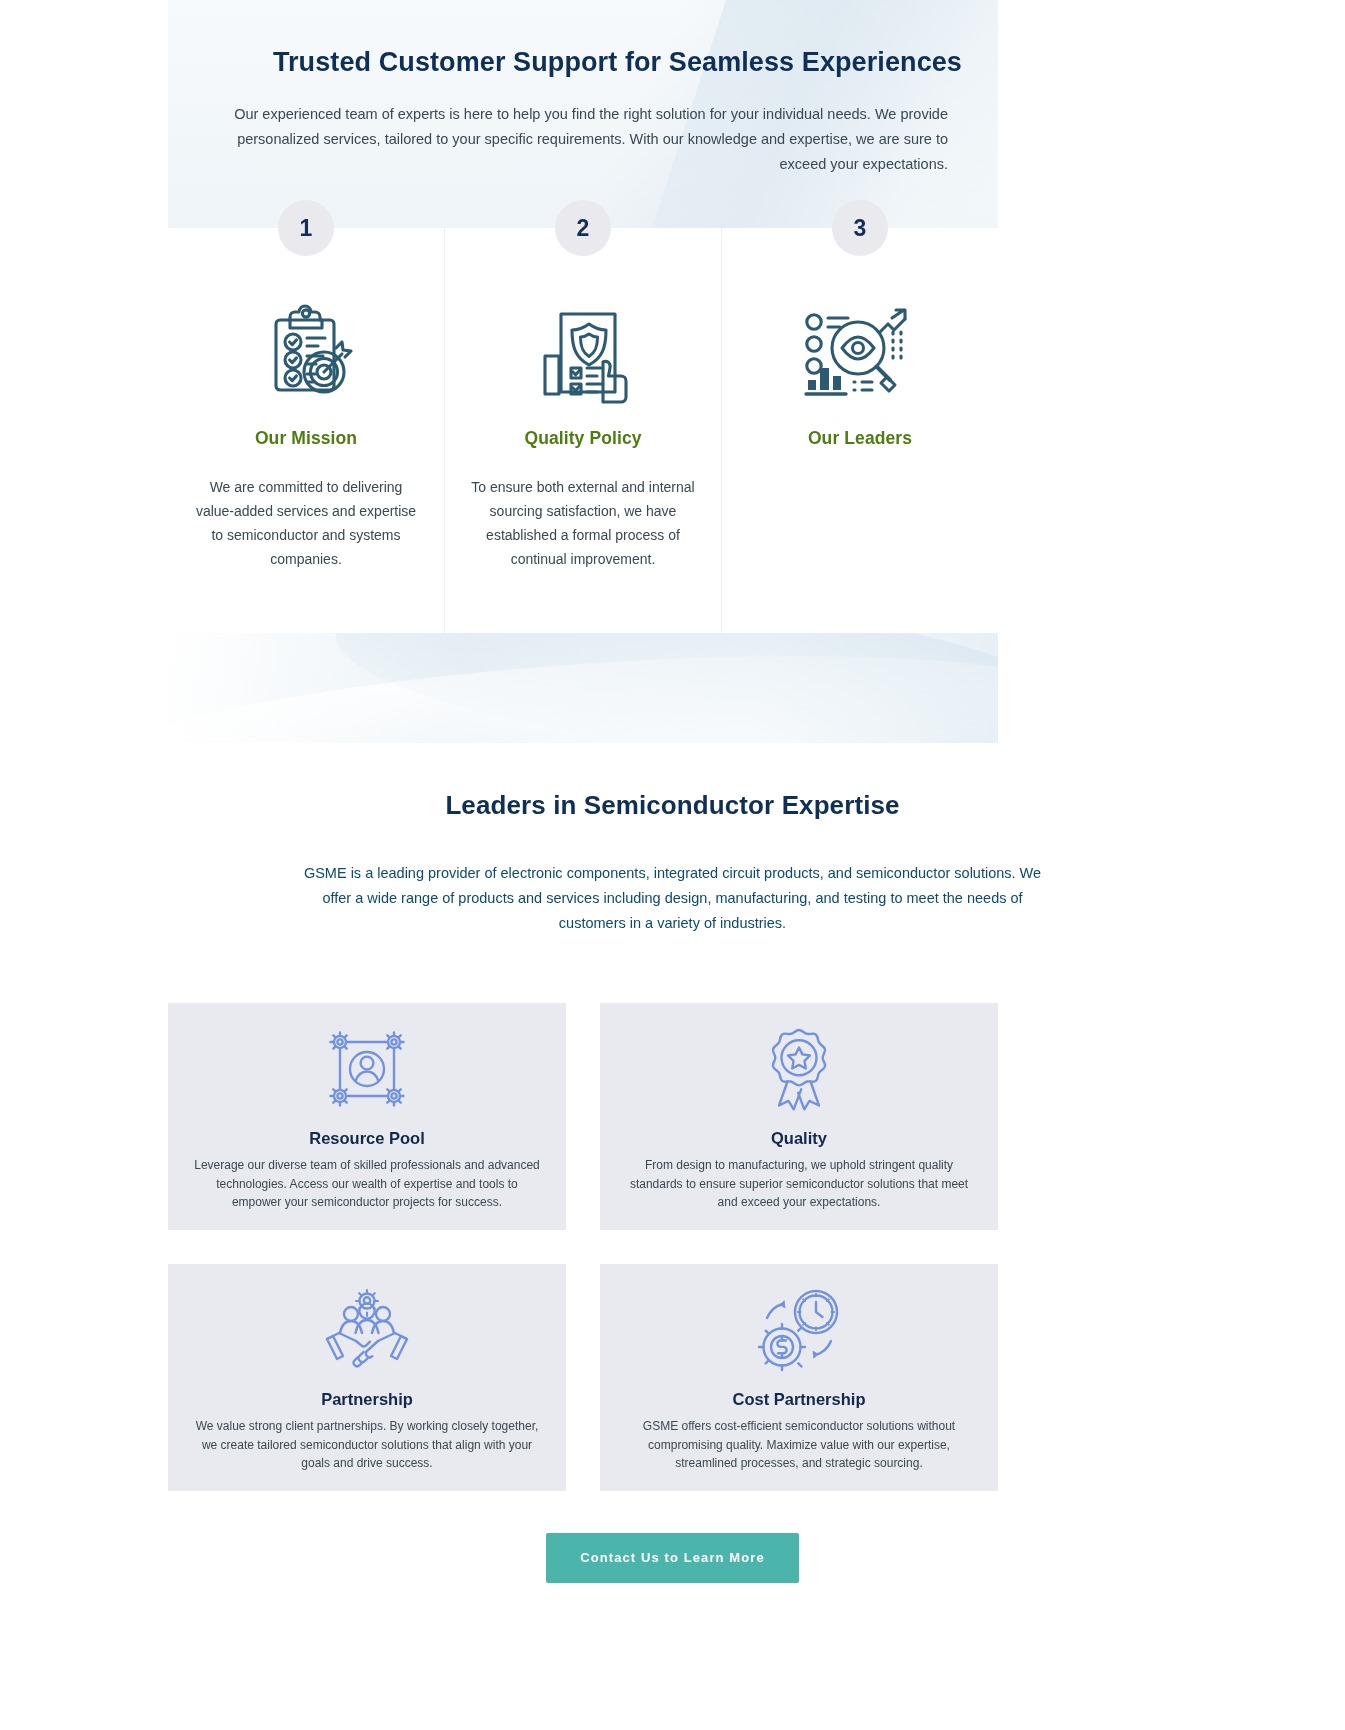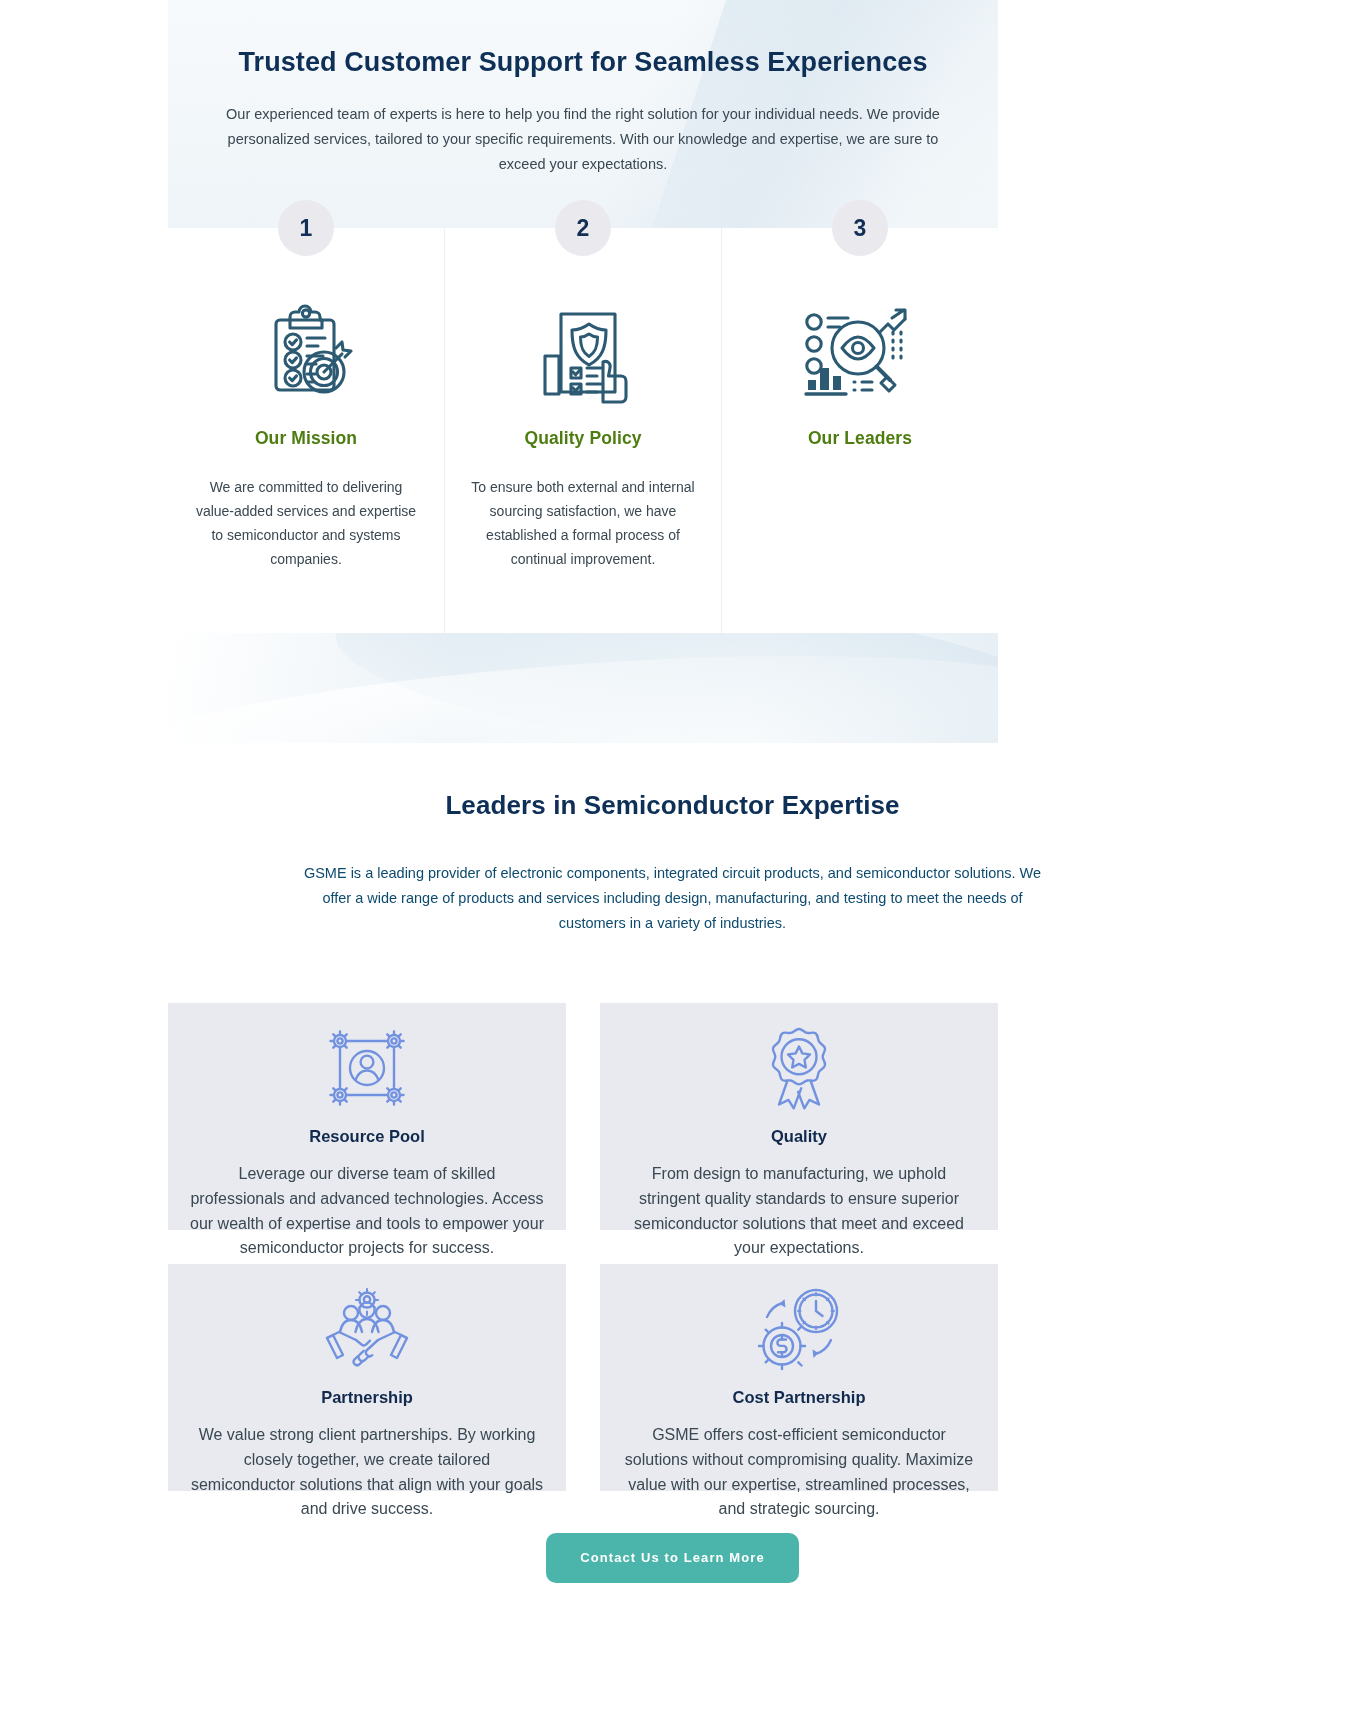--- a/index.html
+++ b/index.html
@@ -27,21 +27,21 @@
     content:"";
     position:absolute; right:-120px; top:-60px;
     width: 420px; height: 360px;
     background: linear-gradient(135deg, rgba(214,228,238,.75), rgba(255,255,255,0) 70%);
     transform: rotate(18deg);
   }
 
   .hero-inner {
     position: absolute; left: 168px; top: 0; width: 830px;
     padding: 46px 36px 0 36px;
-    text-align: center;
+    text-align: right;
     z-index: 3;
   }
   .hero-title {
     font-size: 27px;
     font-weight: 700;
     color: #0e2f56;
     letter-spacing: .1px;
     line-height: 1.25;
   }
   .hero-sub {
@@ -166,22 +166,22 @@
     align-items: center;
   }
   .fcard-icon { height: 92px; display:flex; align-items:center; justify-content:center; }
   .fcard-title {
     margin-top: 16px;
     font-size: 16.5px;
     font-weight: 700;
     color: #11294d;
   }
   .fcard-body {
-    margin-top: 16px;
-    font-size: 16px;
+    margin-top: 8px;
+    font-size: 12px;
     line-height: 1.55;
     color: #3a4852;
     max-width: 360px;
   }
 
   
   .cta-wrap {
     position: absolute;
     left: 0; top: 1533px;
     width: 1345px;
@@ -189,21 +189,21 @@
   }
   .cta-btn {
     display: inline-block;
     background: #4bb5ac;
     color: #ffffff;
     font-size: 13px;
     font-weight: 700;
     letter-spacing: 1.1px;
     padding: 17px 34px 18px;
     border: none;
-    border-radius: 10px;
+    border-radius: 2px;
     cursor: pointer;
     min-width: 222px;
   }
 </style>
 </head>
 <body>
 
 <div class="page">
 
   <div class="hero-band"></div>

